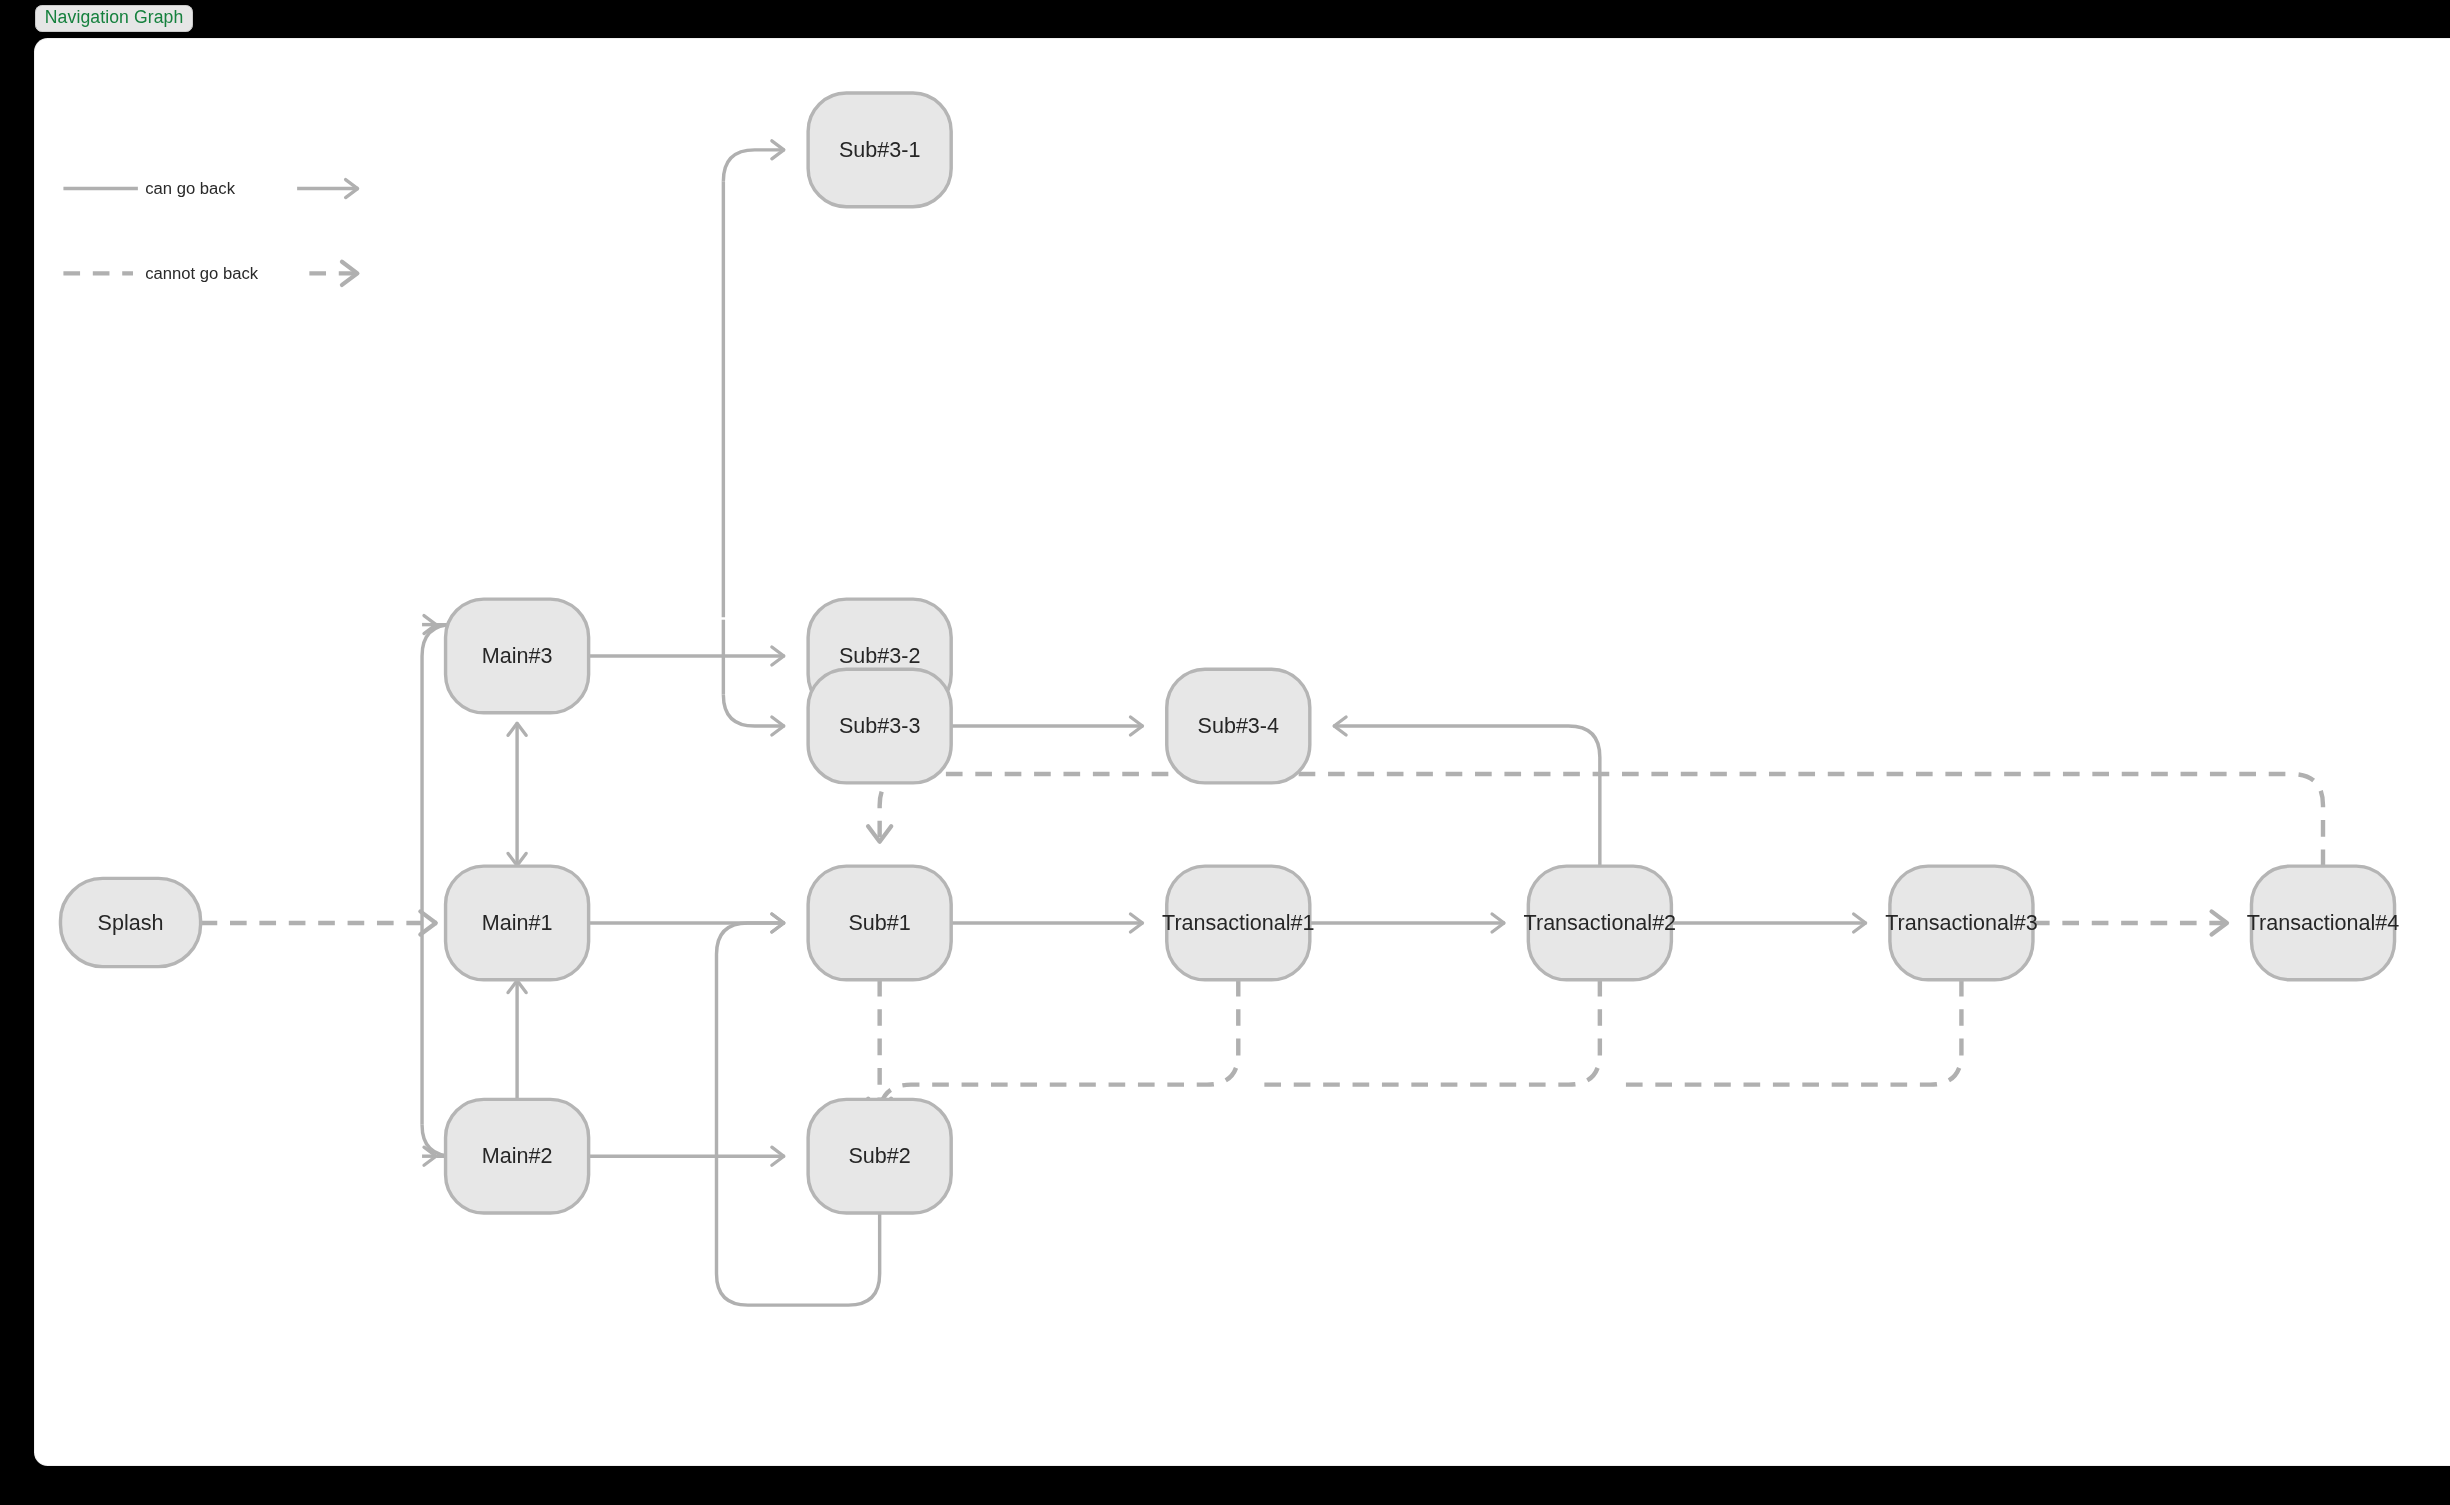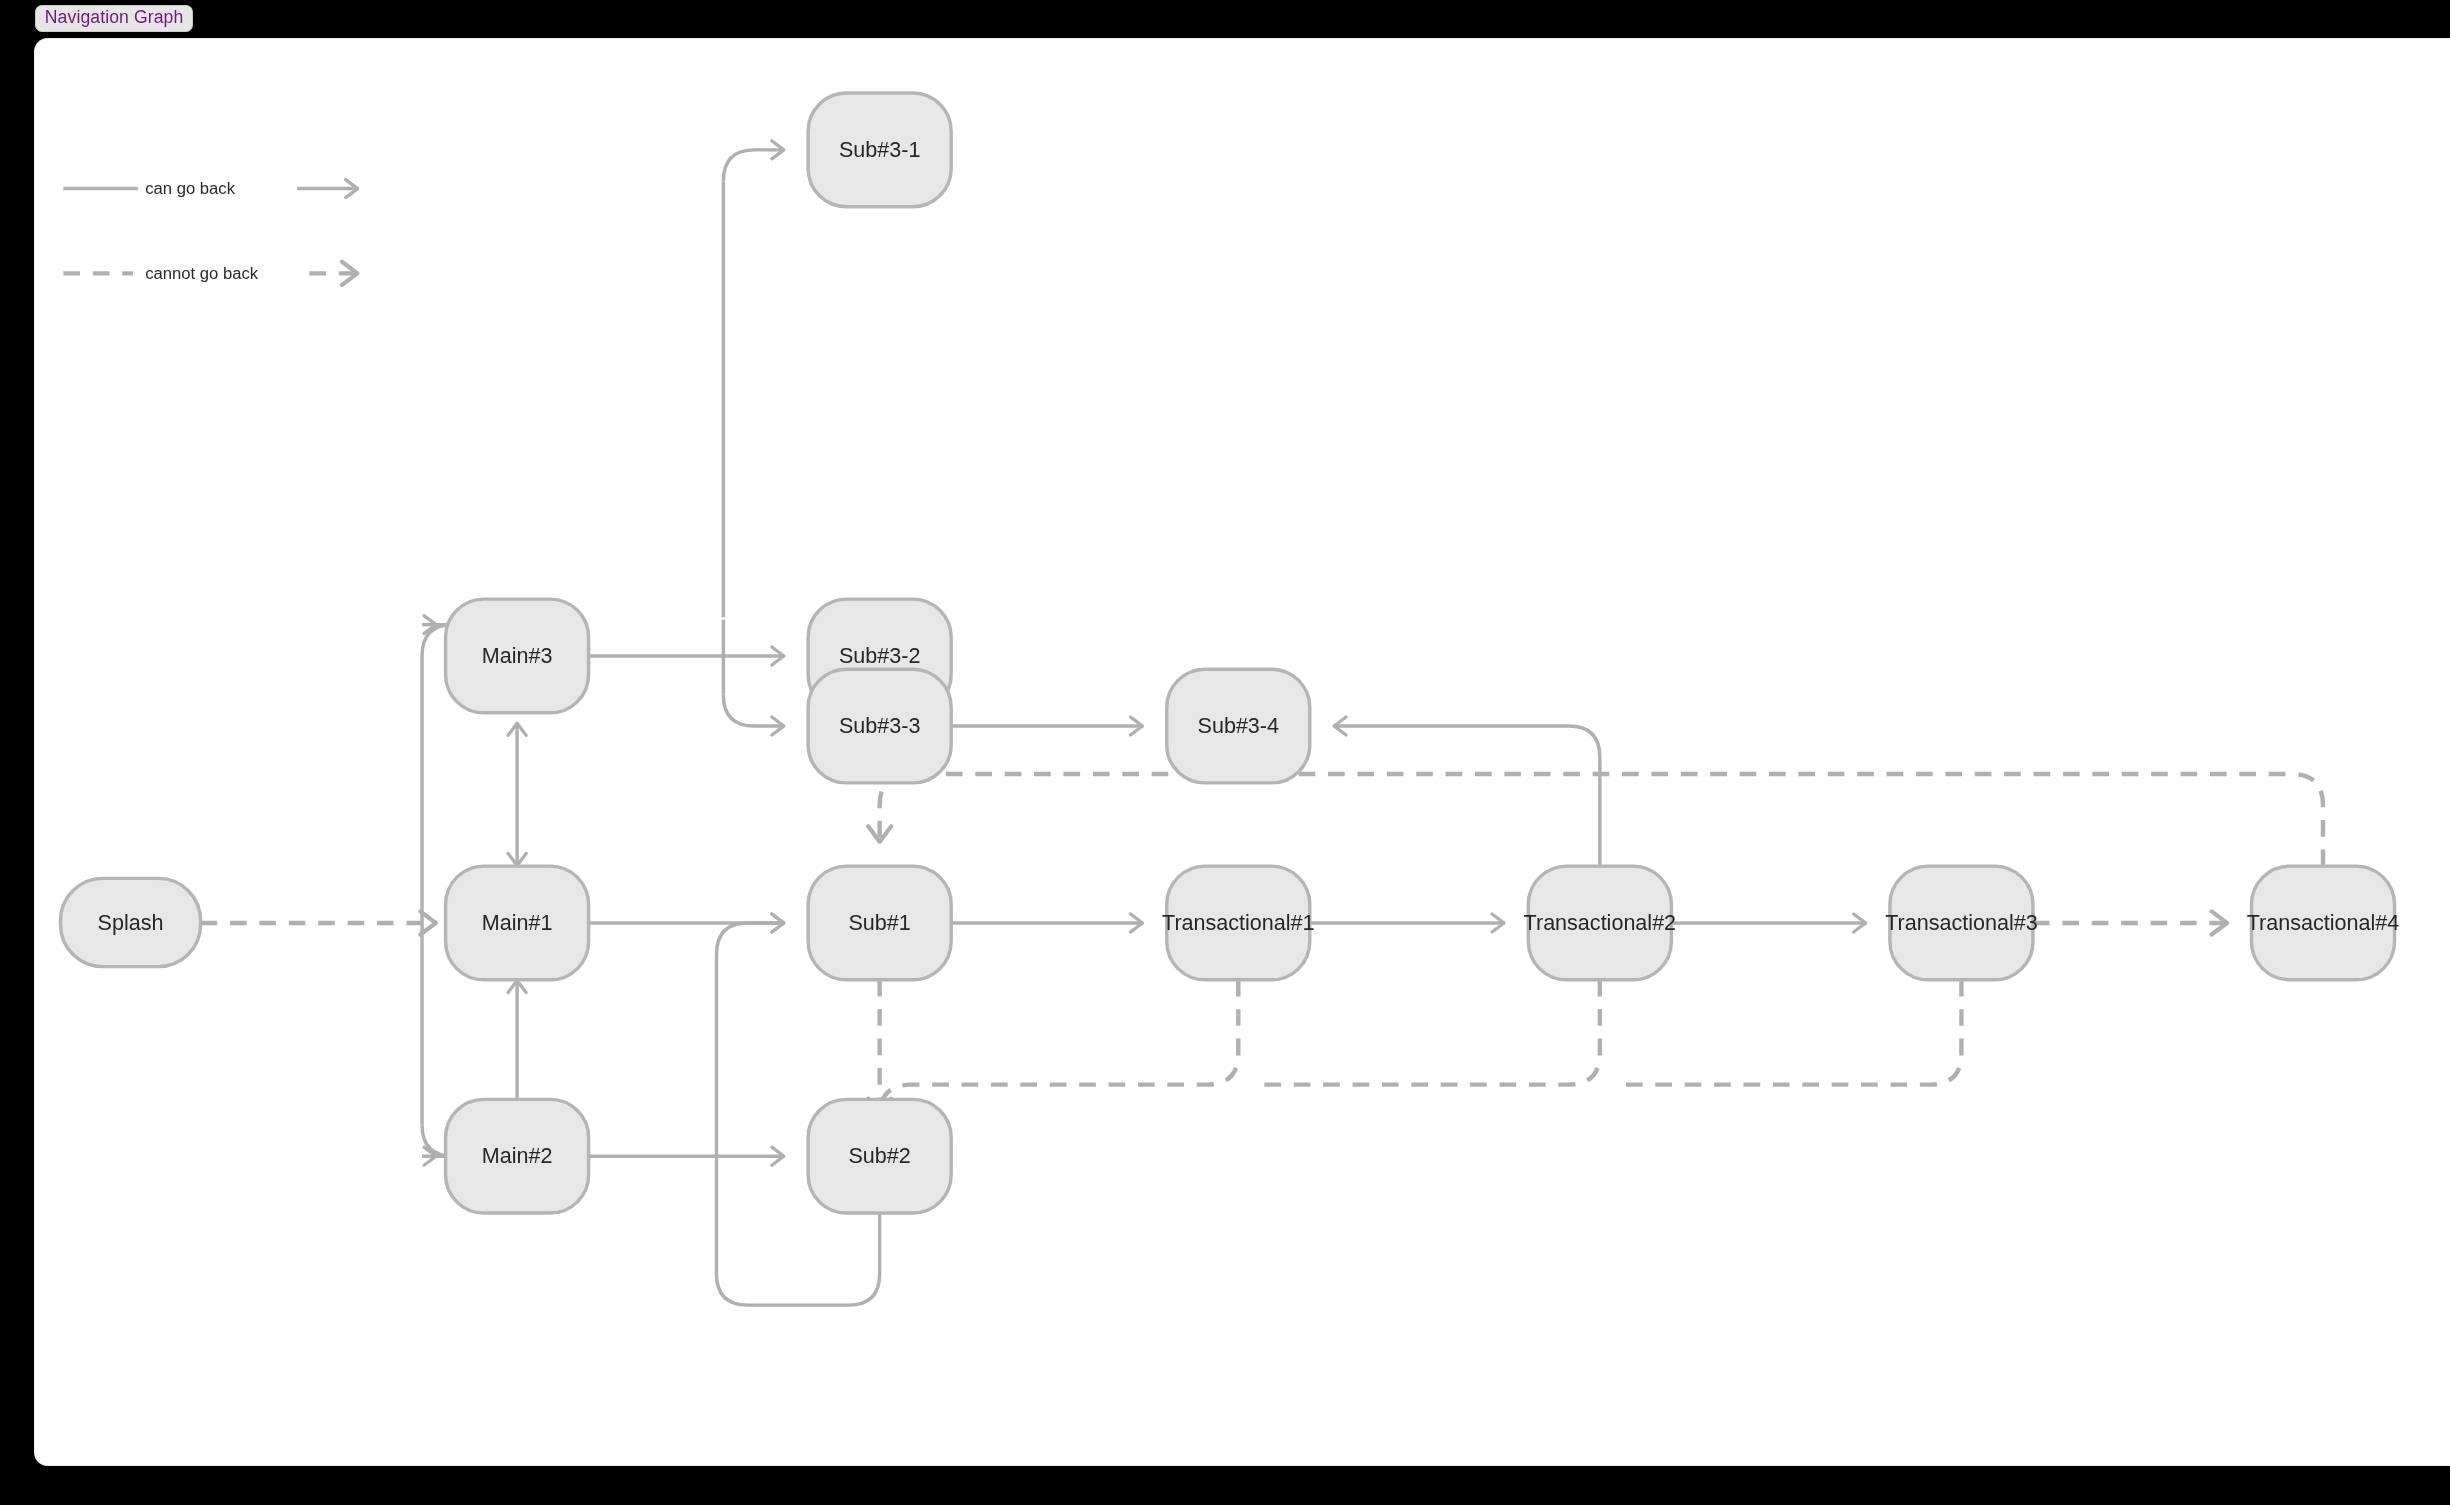--- a/index.html
+++ b/index.html
@@ -15,21 +15,21 @@
     position: relative;
     width: 2560px;
     height: 1505px;
     background: #000000;
   }
   #title-badge {
     position: absolute;
     left: 35px;
     top: 4.9px;
     background: #e6e6e6;
-    color: #701a75;
+    color: #15803d;
     border: 1px solid #c9c9c9;
     border-radius: 6.9px;
     padding: 3.4px 8.8px 4.4px 8.8px;
     font-size: 17.6px;
     line-height: 1;
     letter-spacing: 0.1px;
     white-space: nowrap;
     z-index: 5;
   }
   #panel {

